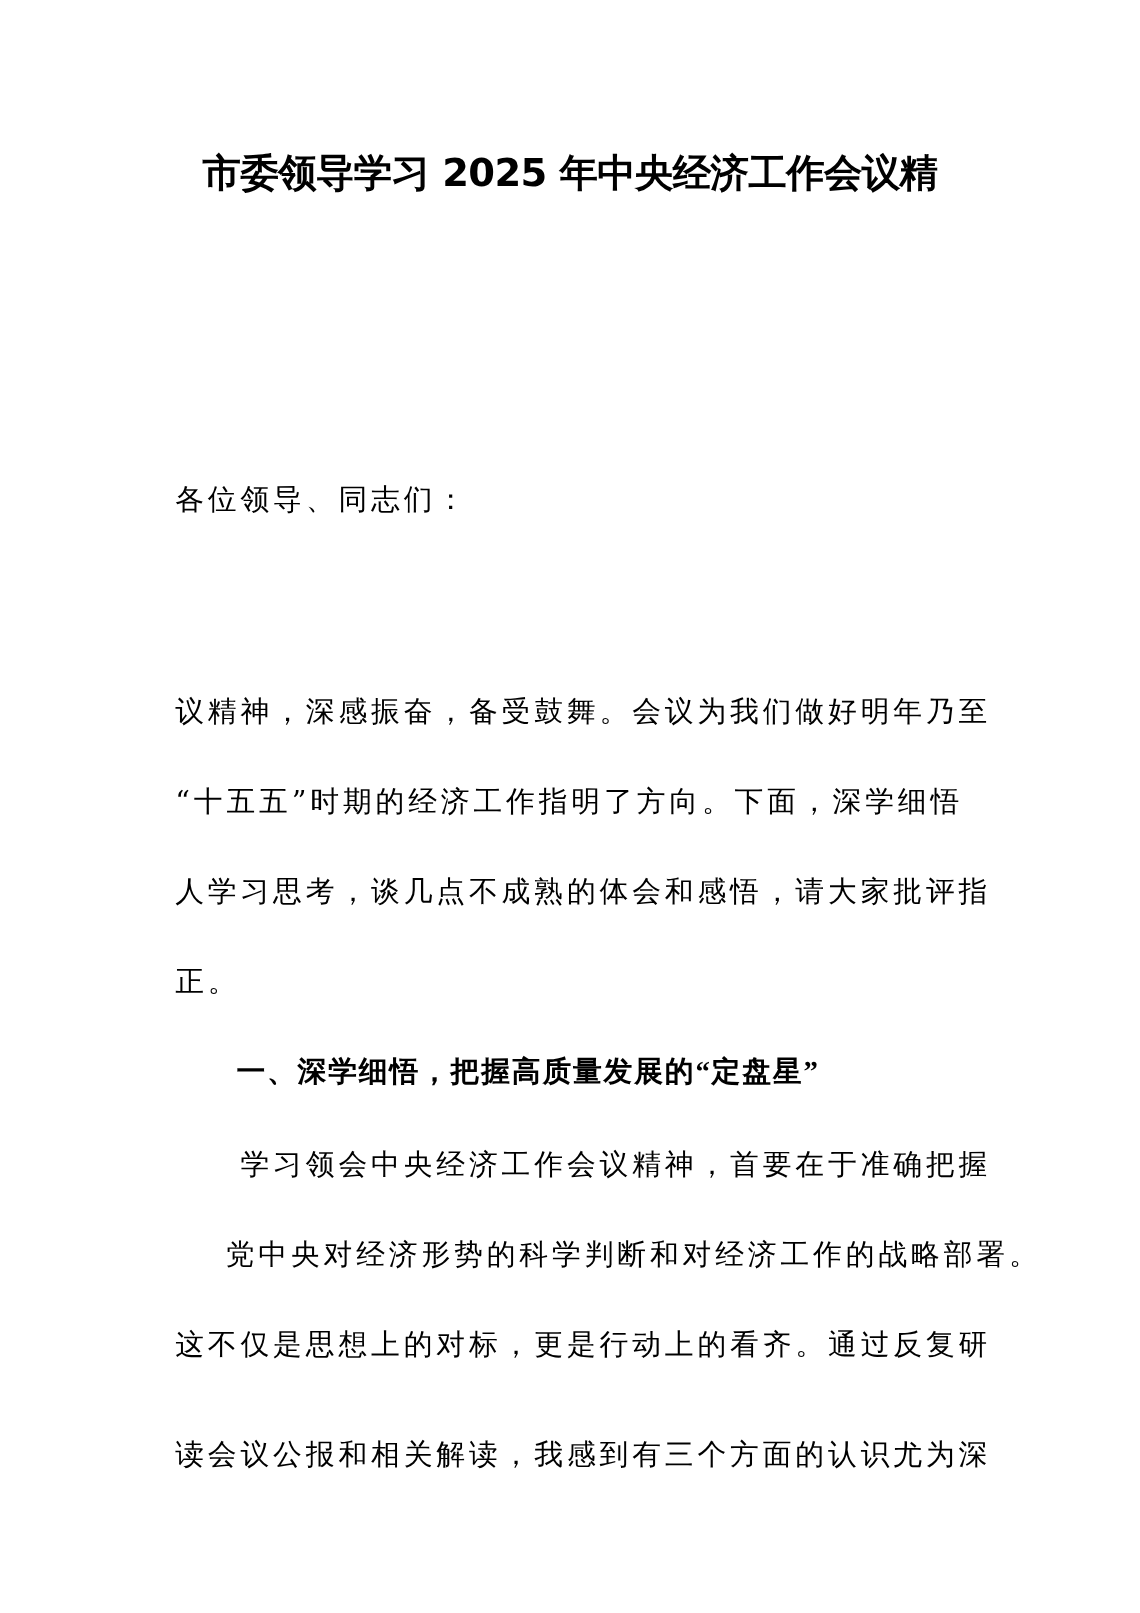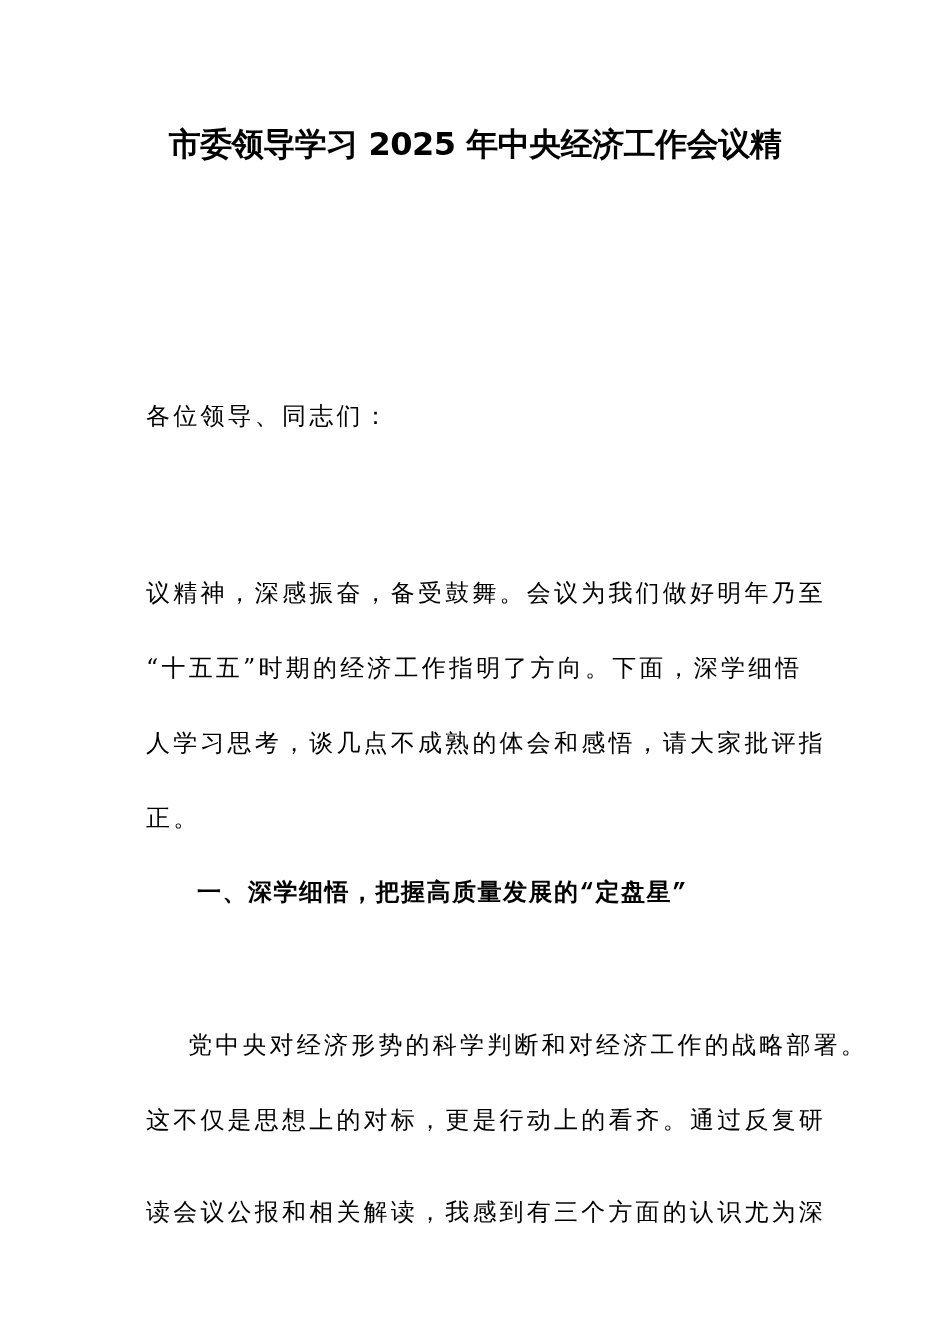--- a/index.html
+++ b/index.html
@@ -40,34 +40,35 @@
       width: 660px;
       font-size: 24px;
       line-height: 32px;
       white-space: nowrap;
       letter-spacing: 3.2px;
       font-weight: normal;
     }
     .heading {
       font-weight: bold;
       letter-spacing: 1.5px;
-      font-family: Liberation Mono, monospace;
+      font-family: Liberation Serif, serif;
     }
   </style>
 </head>
 <body>
 
 <div class="page">
   <div class="title-line title-1">市委领导学习 2025 年中央经济工作会议精</div>
 
   <div class="line" style="top:400px;">各位领导、同志们：</div>
 
   <div class="line" style="top:577px;">议精神，深感振奋，备受鼓舞。会议为我们做好明年乃至</div>
   <div class="line" style="top:652px;">“十五五”时期的经济工作指明了方向。下面，深学细悟</div>
   <div class="line" style="top:727px;">人学习思考，谈几点不成熟的体会和感悟，请大家批评指</div>
   <div class="line" style="top:802px;">正。</div>
 
   <div class="line heading" style="top:878px;">　　一、深学细悟，把握高质量发展的“定盘星”</div>
 
+  <div class="line" style="top:954px;">　　学习领会中央经济工作会议精神，首要在于准确把握</div>
   <div class="line" style="top:1029px;margin-left:42px;">党中央对经济形势的科学判断和对经济工作的战略部署。</div>
   <div class="line" style="top:1104px;">这不仅是思想上的对标，更是行动上的看齐。通过反复研</div>
   <div class="line" style="top:1196px;">读会议公报和相关解读，我感到有三个方面的认识尤为深</div>
 </div>
 
 </body></html>

